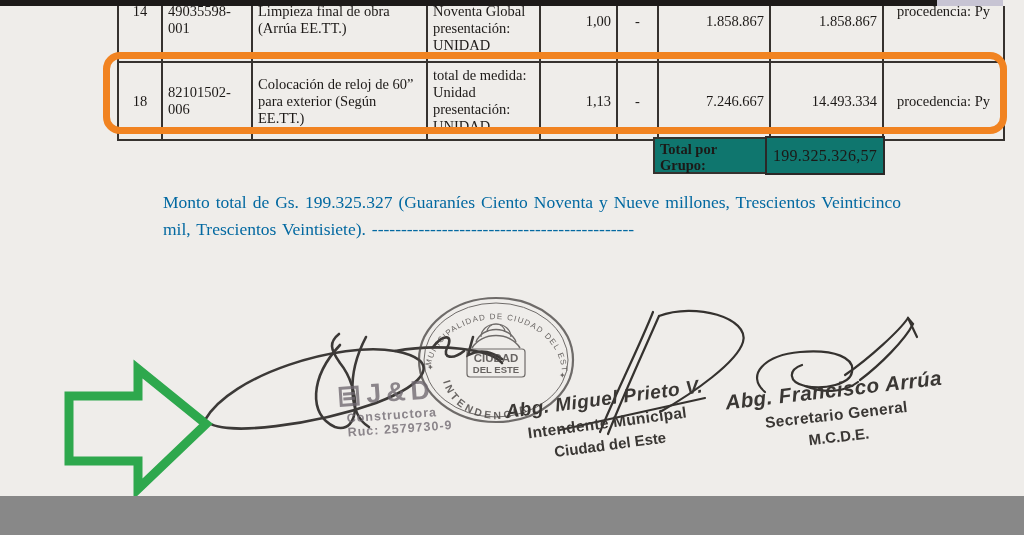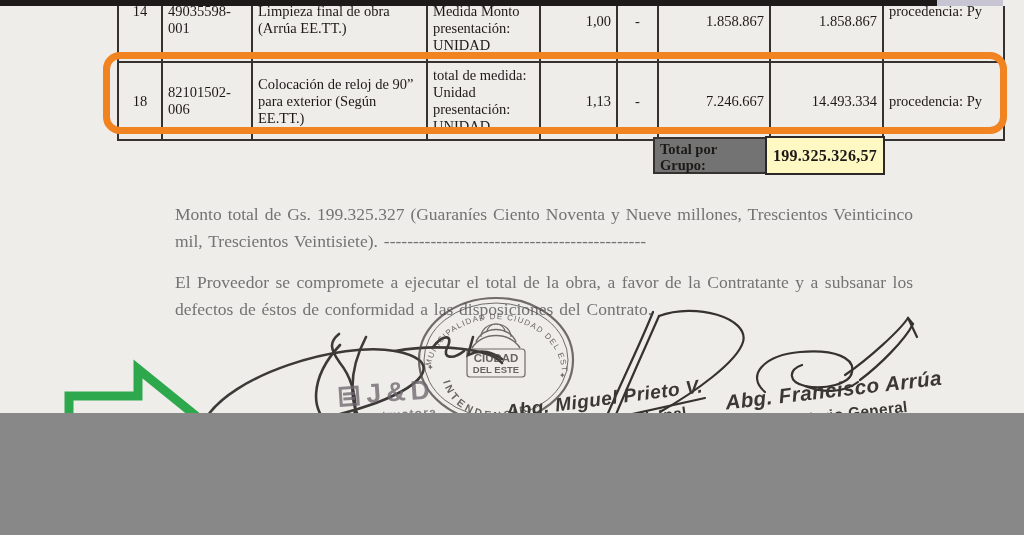--- a/index.html
+++ b/index.html
@@ -1,67 +1,67 @@
 <!DOCTYPE html>
 <html><head>
 <meta charset="utf-8">
 <style>
   html,body{margin:0;padding:0;background:#888;}
   .page{
-    position:relative;width:1024px;height:413px;overflow:hidden;
+    position:relative;width:1024px;height:496px;overflow:hidden;
     background:#efedea;
     font-family:"Liberation Serif",serif;
     color:#1c1917;
   }
   
   .topbar{position:absolute;left:0;top:0;width:937px;height:6px;background:#1d1a19;}
   .lav-patch{position:absolute;left:937px;top:0;width:66px;height:6px;background:#c7c4d3;}
 
   
   table.grid{
     position:absolute;left:117px;top:6px;width:886px;
     border-collapse:collapse;table-layout:fixed;
     font-size:14.5px;line-height:17px;
   }
   table.grid td{
     border:2px solid #36322f;padding:1px 5px;overflow:hidden;
     background:transparent;vertical-align:top;
   }
   table.grid tr.r14 td{height:47px;border-top:none;}
   table.grid tr.r15 td{height:74px;vertical-align:middle;}
-  td.shade{background:#c7c4d3;}
+  td.shade{background:#c7c4d3;text-align:center;}
   td.num{text-align:right;padding-right:9px;}
   td.ctr{text-align:center;}
   tr.r14 td .cut{margin-top:-4px;}
   tr.r14 td.num{padding-top:7px;}
   tr.r15 td.cell-desc,tr.r15 td.cell-unit{vertical-align:middle;}
 
   
   .total-label{
     position:absolute;left:653px;top:137px;width:114px;height:37px;box-sizing:border-box;
-    background:#737373;border:2px solid #36322f;font-weight:bold;font-size:14.5px;
+    background:#0f766e;border:2px solid #36322f;font-weight:bold;font-size:14.5px;
     line-height:16px;padding:2px 5px;
   }
   .total-value{
     position:absolute;left:765px;top:136px;width:120px;height:39px;box-sizing:border-box;
-    background:#fef9c3;border:2.5px solid #2b2827;font-weight:bold;font-size:16px;
+    background:#0f766e;border:2.5px solid #2b2827;font-weight:normal;font-size:16px;
     display:flex;align-items:center;justify-content:center;letter-spacing:.3px;
   }
 
   
   .orange-box{
     position:absolute;left:103px;top:52px;width:904px;height:82px;box-sizing:border-box;
     border:7px solid #f18321;border-radius:17px;z-index:30;pointer-events:none;
   }
   .green-arrow{position:absolute;left:55px;top:358px;z-index:31;}
 
   
   .para{
-    position:absolute;left:163px;width:738px;margin:12px;
-    font-size:17.5px;line-height:26.5px;text-align:justify;color:#737373;
+    position:absolute;left:163px;width:738px;margin:0;
+    font-size:17.5px;line-height:26.5px;text-align:justify;color:#0369a1;
     word-spacing:1.5px;
   }
   .p1{top:189px;}
   .p2{top:257px;}
 
   
   svg.ink{position:absolute;overflow:visible;}
   .jd-stamp{
     position:absolute;left:340px;top:377px;transform:rotate(-4deg);
     color:#6f6870;opacity:.78;font-family:"Liberation Sans",sans-serif;z-index:5;
@@ -113,51 +113,50 @@
       <td class="ctr">
             <div class="cut">14</div>
           </td>
       <td>
             <div class="cut">49035598-001</div>
           </td>
       <td>
             <div class="cut">Limpieza final de obra (Arrúa EE.TT.)</div>
           </td>
       <td>
-            <div class="cut">Medida Monto presentación: UNIDAD</div>
+            <div class="cut">Noventa Global presentación: UNIDAD</div>
           </td>
       <td class="num"><span>1,00</span></td>
       <td class="ctr" style="padding-top:7px"><span>-</span></td>
       <td class="num shade"><span>1.858.867</span></td>
       <td class="num shade"><span>1.858.867</span></td>
       <td class="shade">
             <div class="cut">procedencia: Py</div>
           </td>
     </tr>
     <tr class="r15">
       <td class="ctr"><span>18</span></td>
       <td><span>82101502-006</span></td>
-      <td class="cell-desc"><span>Colocación de reloj de 90” para exterior (Según EE.TT.)</span></td>
+      <td class="cell-desc"><span>Colocación de reloj de 60” para exterior (Según EE.TT.)</span></td>
       <td class="cell-unit"><span>total de medida: Unidad presentación: UNIDAD</span></td>
       <td class="num"><span>1,13</span></td>
       <td class="ctr"><span>-</span></td>
       <td class="num shade"><span>7.246.667</span></td>
       <td class="num shade"><span>14.493.334</span></td>
       <td class="shade"><span>procedencia: Py</span></td>
     </tr>
   </tbody>
     </table>
 
   <div class="total-label">Total por Grupo:</div>
   <div class="total-value">199.325.326,57</div>
 
   <div class="orange-box"></div>
 
   <p class="para p1">Monto total de Gs. 199.325.327 (Guaraníes Ciento Noventa y Nueve millones, Trescientos Veinticinco mil, Trescientos Veintisiete). ---------------------------------------------</p>
-  <p class="para p2">El Proveedor se compromete a ejecutar el total de la obra, a favor de la Contratante y a subsanar los defectos de éstos de conformidad a las disposiciones del Contrato.</p>
 
   <svg class="ink" style="left:190px;top:315px" width="340" height="130" viewBox="0 0 340 130">
     <g fill="none" stroke="#2d2a28" stroke-width="2.6" stroke-linecap="round" opacity="0.92">
       <path d="M15,105 C40,60 150,26 205,36 C252,45 238,68 186,88 C130,108 32,124 15,105"></path>
       <path d="M150,30 C120,62 118,100 145,112 C171,120 171,74 150,48 C140,34 139,27 149,19"></path>
       <path d="M176,22 C156,60 159,100 179,112"></path>
       <path d="M205,36 C250,28 300,34 312,48"></path>
       <path d="M243,32 C254,18 264,20 257,33 C252,43 263,45 274,36"></path>
       <path d="M283,22 L278,40 C292,33 303,38 312,44"></path>
     </g>

